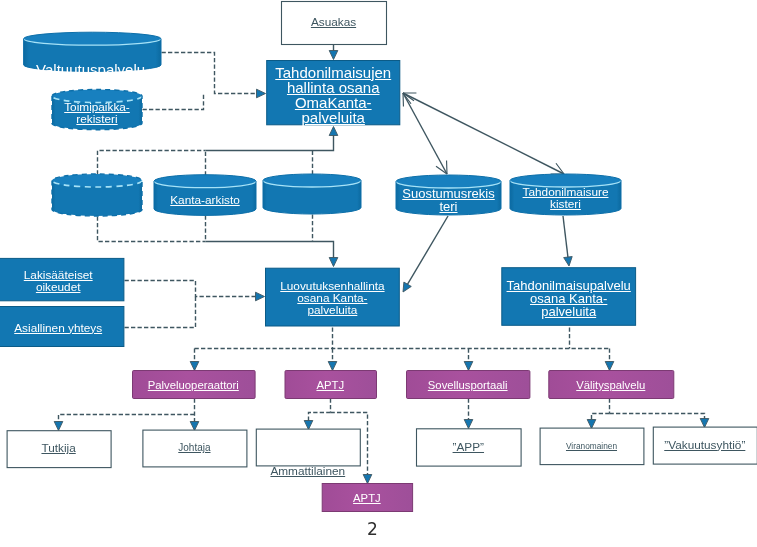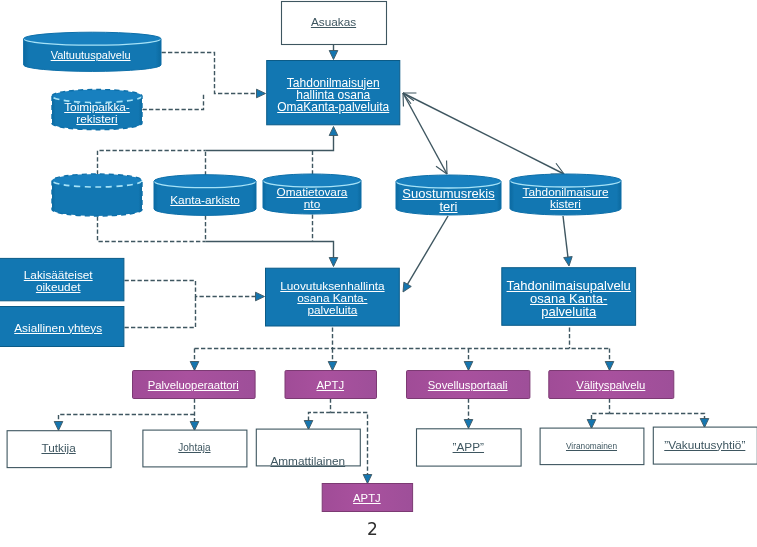--- a/index.html
+++ b/index.html
@@ -128,47 +128,45 @@
 <rect x="548.8" y="370.5" width="125" height="28" rx="1.2" ry="1.2" fill="url(#pgrad)" stroke="#7C3A73" stroke-width="1"></rect>
 <rect x="7.1" y="430.7" width="104" height="36.9" fill="#FFFFFF" stroke="#3E5660" stroke-width="1.1"></rect>
 <rect x="142.9" y="430.1" width="104" height="36.8" fill="#FFFFFF" stroke="#3E5660" stroke-width="1.1"></rect>
 <rect x="256.3" y="429.1" width="104" height="36.8" fill="#FFFFFF" stroke="#3E5660" stroke-width="1.1"></rect>
 <rect x="416.5" y="428.8" width="104.6" height="37.3" fill="#FFFFFF" stroke="#3E5660" stroke-width="1.1"></rect>
 <rect x="540.1" y="428.1" width="103.8" height="36.5" fill="#FFFFFF" stroke="#3E5660" stroke-width="1.1"></rect>
 <rect x="653.3" y="427.1" width="104" height="37" fill="#FFFFFF" stroke="#3E5660" stroke-width="1.1"></rect>
 <rect x="322.2" y="483.5" width="90.4" height="28" fill="url(#pgrad)" stroke="#7C3A73" stroke-width="1"></rect>
 </svg>
 <div class="lbl dark" style="left:281px;top:1.5px;width:105px;height:43px;font-size:11.8px">Asuakas</div>
-<div class="lbl light" style="left:23.6px;top:42px;width:134px;height:26.2px;font-size:11px">Valtuutuspalvelu</div>
+<div class="lbl light" style="left:23.6px;top:56px;width:134px;height:26.2px;font-size:15px">Valtuutuspalvelu</div>
 <div class="lbl light" style="left:52px;top:100.5px;width:90px;height:27.2px;font-size:11.8px">Toimipaikka-
 rekisteri</div>
-<div class="lbl light" style="left:266.2px;top:62px;width:134.1px;height:65.3px;font-size:12px">Tahdonilmaisujen
+<div class="lbl light" style="left:266.2px;top:62px;width:134.1px;height:65.3px;font-size:15px">Tahdonilmaisujen
 hallinta osana
 OmaKanta-palveluita</div>
 <div class="lbl light" style="left:154px;top:187px;width:102px;height:27.7px;font-size:11.8px">Kanta-arkisto</div>
-<div class="lbl light" style="left:263px;top:185px;width:98px;height:27px;font-size:11.8px">Omatietovara
-nto</div>
 <div class="lbl light" style="left:396px;top:186px;width:105px;height:27px;font-size:13px">Suostumusrekis
 teri</div>
 <div class="lbl light" style="left:510px;top:185px;width:111px;height:28px;font-size:11.8px">Tahdonilmaisure
 kisteri</div>
 <div class="lbl light" style="left:-8px;top:259.9px;width:132.4px;height:43.4px;font-size:11.8px">Lakisääteiset
 oikeudet</div>
 <div class="lbl light" style="left:-8px;top:308px;width:132.4px;height:41px;font-size:11.8px">Asiallinen yhteys</div>
 <div class="lbl light" style="left:265px;top:269.7px;width:134.8px;height:58.8px;font-size:11.8px">Luovutuksenhallinta
 osana Kanta-
 palveluita</div>
 <div class="lbl light" style="left:501.3px;top:269.2px;width:134.8px;height:58.6px;font-size:13px">Tahdonilmaisupalvelu
 osana Kanta-
 palveluita</div>
 <div class="lbl light" style="left:132px;top:372px;width:122.6px;height:28px;font-size:11.3px">Palveluoperaattori</div>
 <div class="lbl light" style="left:284.5px;top:372px;width:91.5px;height:28px;font-size:11.3px">APTJ</div>
 <div class="lbl light" style="left:406px;top:372px;width:123.4px;height:28px;font-size:11.3px">Sovellusportaali</div>
 <div class="lbl light" style="left:548.3px;top:372px;width:125px;height:28px;font-size:11.3px">Välityspalvelu</div>
 <div class="lbl dark" style="left:6.6px;top:430.7px;width:104px;height:36.9px;font-size:11.8px">Tutkija</div>
 <div class="lbl dark" style="left:142.4px;top:430.1px;width:104px;height:36.8px;font-size:10px">Johtaja</div>
-<div class="lbl dark" style="left:255.8px;top:443px;width:104px;height:36.8px;font-size:11.8px">Ammattilainen</div>
+<div class="lbl dark" style="left:255.8px;top:453px;width:104px;height:36.8px;font-size:11.8px">Ammattilainen</div>
 <div class="lbl dark" style="left:416px;top:428.8px;width:104.6px;height:37.3px;font-size:11.8px">”APP”</div>
 <div class="lbl dark" style="left:539.6px;top:428.1px;width:103.8px;height:36.5px;font-size:8.3px">Viranomainen</div>
 <div class="lbl dark" style="left:652.8px;top:427.1px;width:104px;height:37px;font-size:11.8px">”Vakuutusyhtiö”</div>
 <div class="lbl light" style="left:321.7px;top:485px;width:90.4px;height:28px;font-size:11.3px">APTJ</div>
 <div class="pg">2</div>
 </div>
 
 </body></html>

